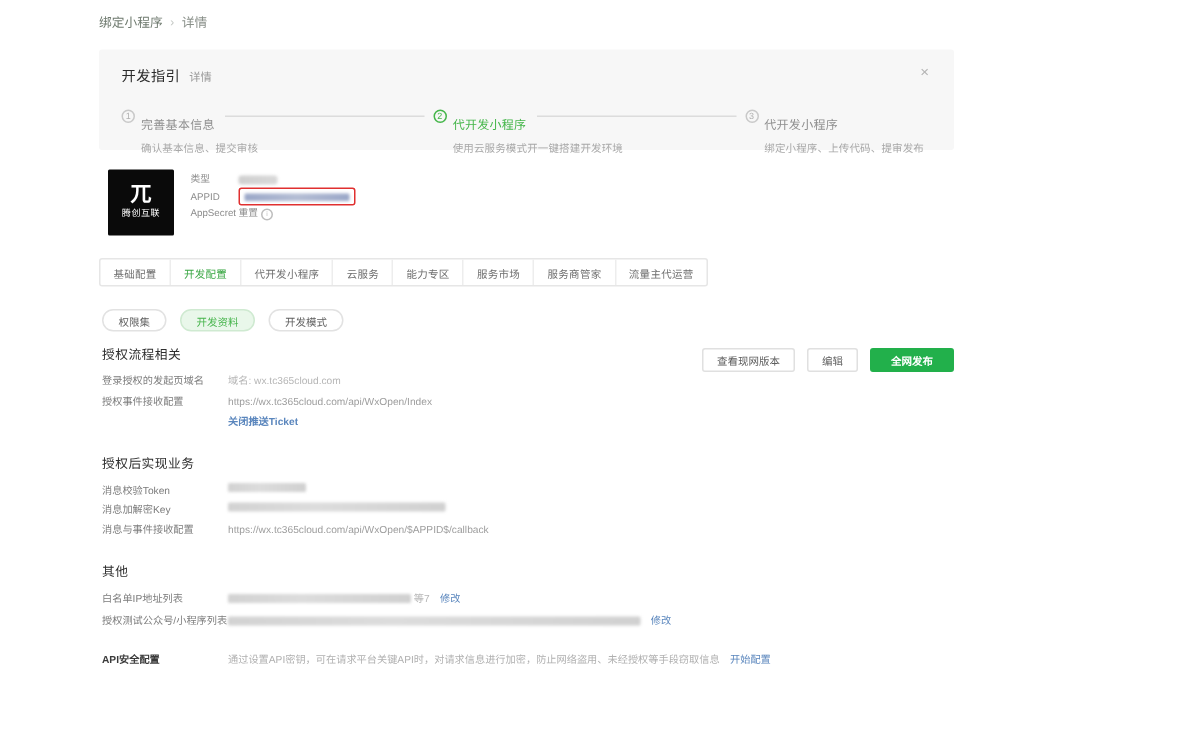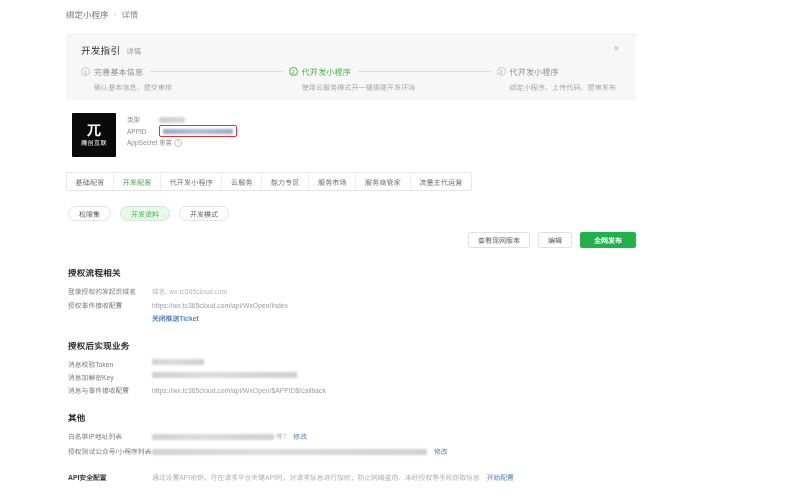--- a/index.html
+++ b/index.html
@@ -120,20 +120,21 @@
     font-size: 6px;
     line-height: 8px;
     text-align: center;
     background: #f7f7f7;
     box-sizing: border-box;
   }
   .step-label {
     font-size: 8px;
     color: #8f8f8f;
     letter-spacing: .2px;
+    margin-top: 11px;
   }
   .step-line {
     flex: 1 1 auto;
     height: 1px;
     background: #dcdcdc;
     min-width: 12px;
     margin-left: 3px;
   }
   .step-desc {
     margin-top: 5px;
@@ -330,25 +331,24 @@
     border-color: #22b04b;
     color: #fff;
     padding: 0 13px;
     font-weight: bold;
   }
 
   
   .section { position: absolute; left: 68px; }
   .section-title {
     font-size: 8.5px;
-    font-weight: bold;
+    font-weight: normal;
     color: #2e2e2e;
     letter-spacing: .3px;
     margin-bottom: 8px;
-    margin-top: 37px;
   }
   .field {
     display: flex;
     font-size: 6.8px;
     line-height: 12px;
     margin-bottom: 2px;
     white-space: nowrap;
   }
   .field-label {
     width: 84px;

